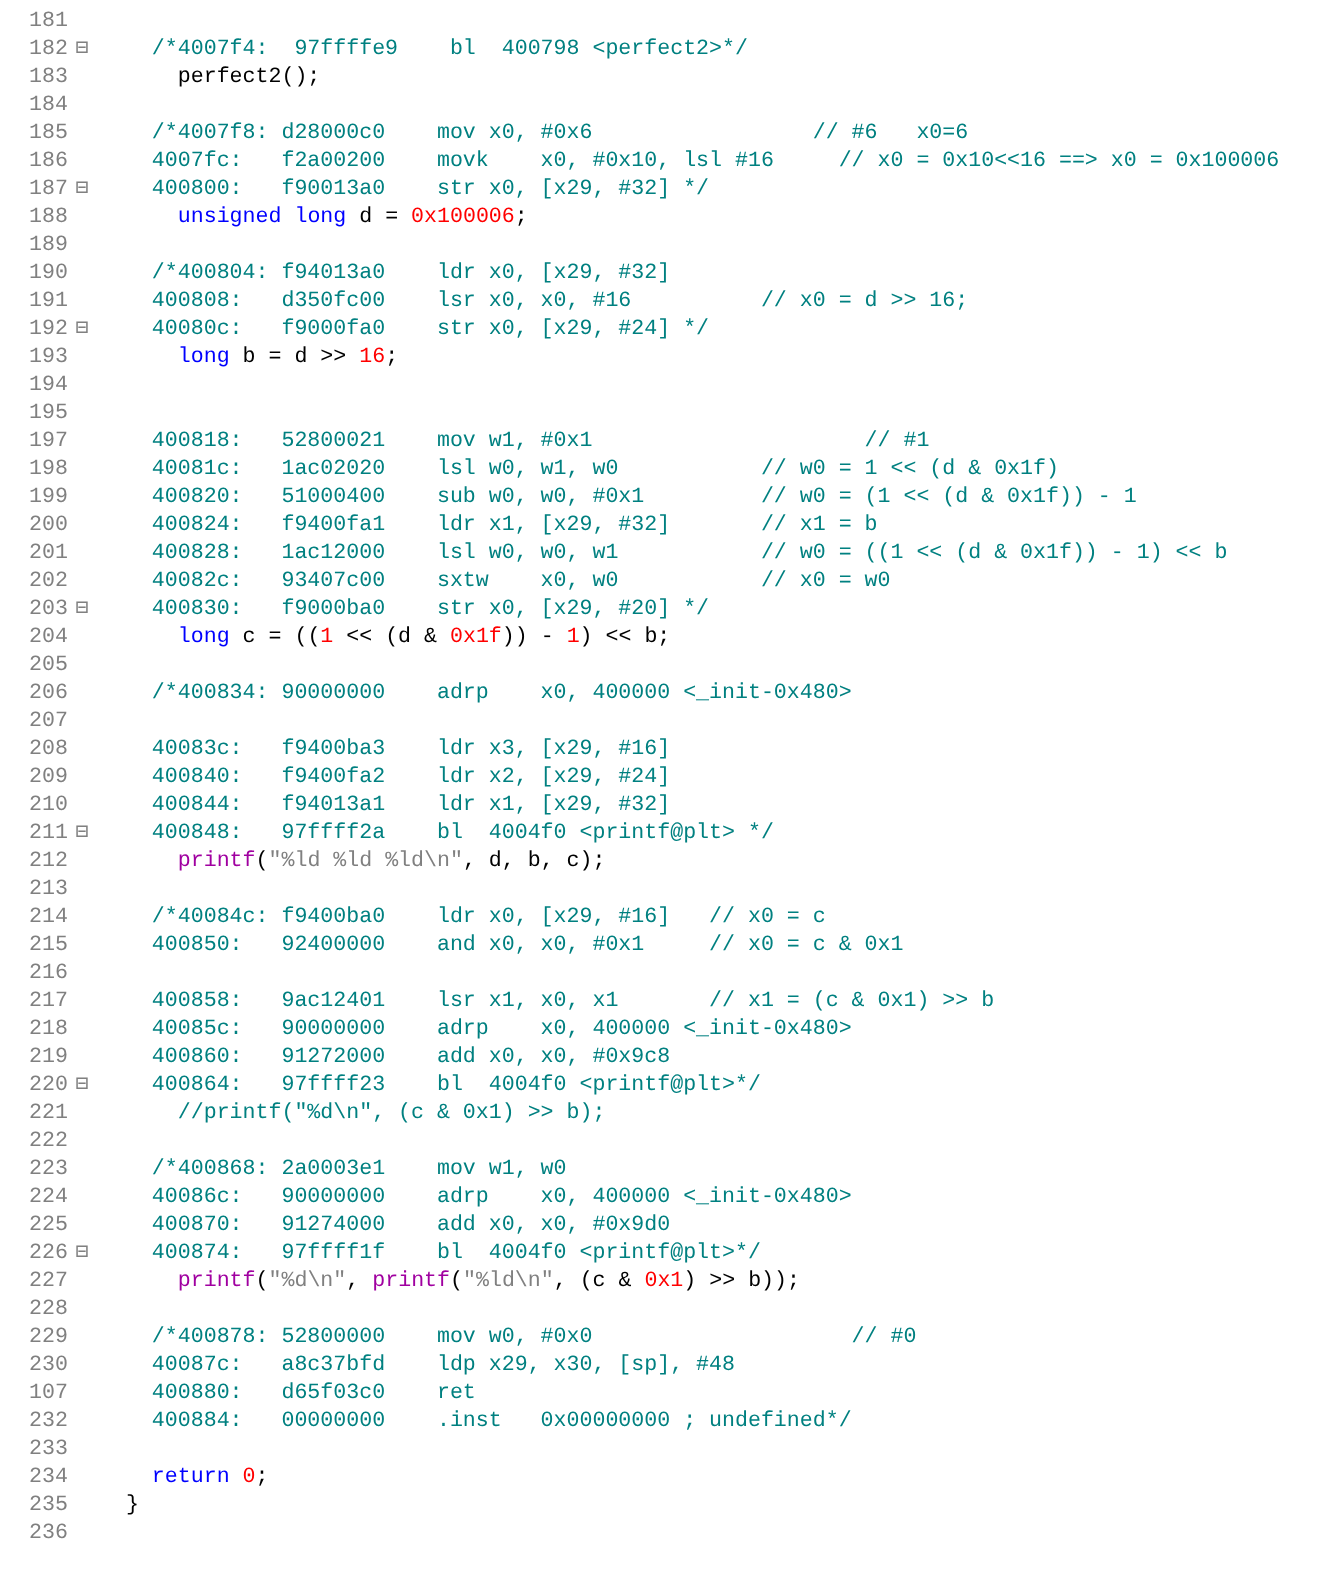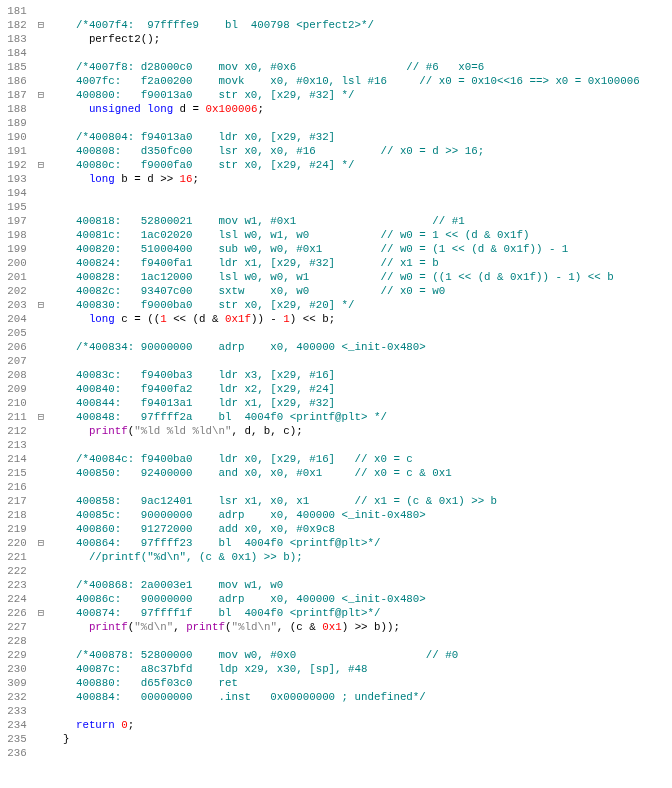--- a/index.html
+++ b/index.html
@@ -1,18 +1,18 @@
 <!DOCTYPE html>
 <html><head>
 <meta charset="utf-8">
 <style>
 body { margin:0; padding:4px 0 0 0; background:#fff; font-family:Consolas,"Courier New",monospace; font-size:10.8px; line-height:14px; color:#000; width:672px; }
 .editor { display:block; }
 .row { display:flex; height:14px; white-space:pre; }
-.ln { width:34px; text-align:center; color:#808080; user-select:none; }
+.ln { width:34px; text-align:right; color:#808080; user-select:none; }
 .fold { width:14px; text-align:center; color:#808080; user-select:none; }
 .code { flex:1; padding-left:2px; }
 .c-cmt { color:#008080; } 
 .c-kw { color:#0000ff; }  
 .c-num { color:#ff0000; } 
 .c-pp { color:#a000a0; }  
 .c-str { color:#808080; } 
 </style>
 </head>
 <body>
@@ -54,24 +54,25 @@
     <div class="row"><span class="ln">215</span><span class="fold"></span><span class="code"><span>    </span><span class="c-cmt">400850:   92400000    and x0, x0, #0x1     // x0 = c &amp; 0x1</span></span></div>
     <div class="row"><span class="ln">216</span><span class="fold"></span><span class="code"><span>    </span></span></div>
     <div class="row"><span class="ln">217</span><span class="fold"></span><span class="code"><span>    </span><span class="c-cmt">400858:   9ac12401    lsr x1, x0, x1       // x1 = (c &amp; 0x1) &gt;&gt; b</span></span></div>
     <div class="row"><span class="ln">218</span><span class="fold"></span><span class="code"><span>    </span><span class="c-cmt">40085c:   90000000    adrp    x0, 400000 &lt;_init-0x480&gt;</span></span></div>
     <div class="row"><span class="ln">219</span><span class="fold"></span><span class="code"><span>    </span><span class="c-cmt">400860:   91272000    add x0, x0, #0x9c8</span></span></div>
     <div class="row"><span class="ln">220</span><span class="fold">⊟</span><span class="code"><span>    </span><span class="c-cmt">400864:   97ffff23    bl  4004f0 &lt;printf@plt&gt;*/</span></span></div>
     <div class="row"><span class="ln">221</span><span class="fold"></span><span class="code"><span>      </span><span class="c-cmt">//printf("%d\n", (c &amp; 0x1) &gt;&gt; b);</span></span></div>
     <div class="row"><span class="ln">222</span><span class="fold"></span><span class="code"><span></span></span></div>
     <div class="row"><span class="ln">223</span><span class="fold"></span><span class="code"><span>    </span><span class="c-cmt">/*400868: 2a0003e1    mov w1, w0</span></span></div>
     <div class="row"><span class="ln">224</span><span class="fold"></span><span class="code"><span>    </span><span class="c-cmt">40086c:   90000000    adrp    x0, 400000 &lt;_init-0x480&gt;</span></span></div>
+    <div class="row"><span class="ln">225</span><span class="fold"></span><span class="code"><span>    </span><span class="c-cmt">400870:   91274000    add x0, x0, #0x9d0</span></span></div>
     <div class="row"><span class="ln">226</span><span class="fold">⊟</span><span class="code"><span>    </span><span class="c-cmt">400874:   97ffff1f    bl  4004f0 &lt;printf@plt&gt;*/</span></span></div>
     <div class="row"><span class="ln">227</span><span class="fold"></span><span class="code"><span>      </span><span class="c-pp">printf</span><span>(</span><span class="c-str">"%d\n"</span><span>, </span><span class="c-pp">printf</span><span>(</span><span class="c-str">"%ld\n"</span><span>, (c &amp; </span><span class="c-num">0x1</span><span>) &gt;&gt; b));</span></span></div>
     <div class="row"><span class="ln">228</span><span class="fold"></span><span class="code"><span></span></span></div>
     <div class="row"><span class="ln">229</span><span class="fold"></span><span class="code"><span>    </span><span class="c-cmt">/*400878: 52800000    mov w0, #0x0                    // #0</span></span></div>
     <div class="row"><span class="ln">230</span><span class="fold"></span><span class="code"><span>    </span><span class="c-cmt">40087c:   a8c37bfd    ldp x29, x30, [sp], #48</span></span></div>
-    <div class="row"><span class="ln">309</span><span class="fold"></span><span class="code"><span>    </span><span class="c-cmt">400880:   d65f03c0    ret</span></span></div>
+    <div class="row"><span class="ln">107</span><span class="fold"></span><span class="code"><span>    </span><span class="c-cmt">400880:   d65f03c0    ret</span></span></div>
     <div class="row"><span class="ln">232</span><span class="fold"></span><span class="code"><span>    </span><span class="c-cmt">400884:   00000000    .inst   0x00000000 ; undefined*/</span></span></div>
     <div class="row"><span class="ln">233</span><span class="fold"></span><span class="code"><span></span></span></div>
     <div class="row"><span class="ln">234</span><span class="fold"></span><span class="code"><span>    </span><span class="c-kw">return</span><span> </span><span class="c-num">0</span><span>;</span></span></div>
     <div class="row"><span class="ln">235</span><span class="fold"></span><span class="code"><span>  }</span></span></div>
     <div class="row"><span class="ln">236</span><span class="fold"></span><span class="code"><span></span></span></div>
   </div>
 
 </body></html>

